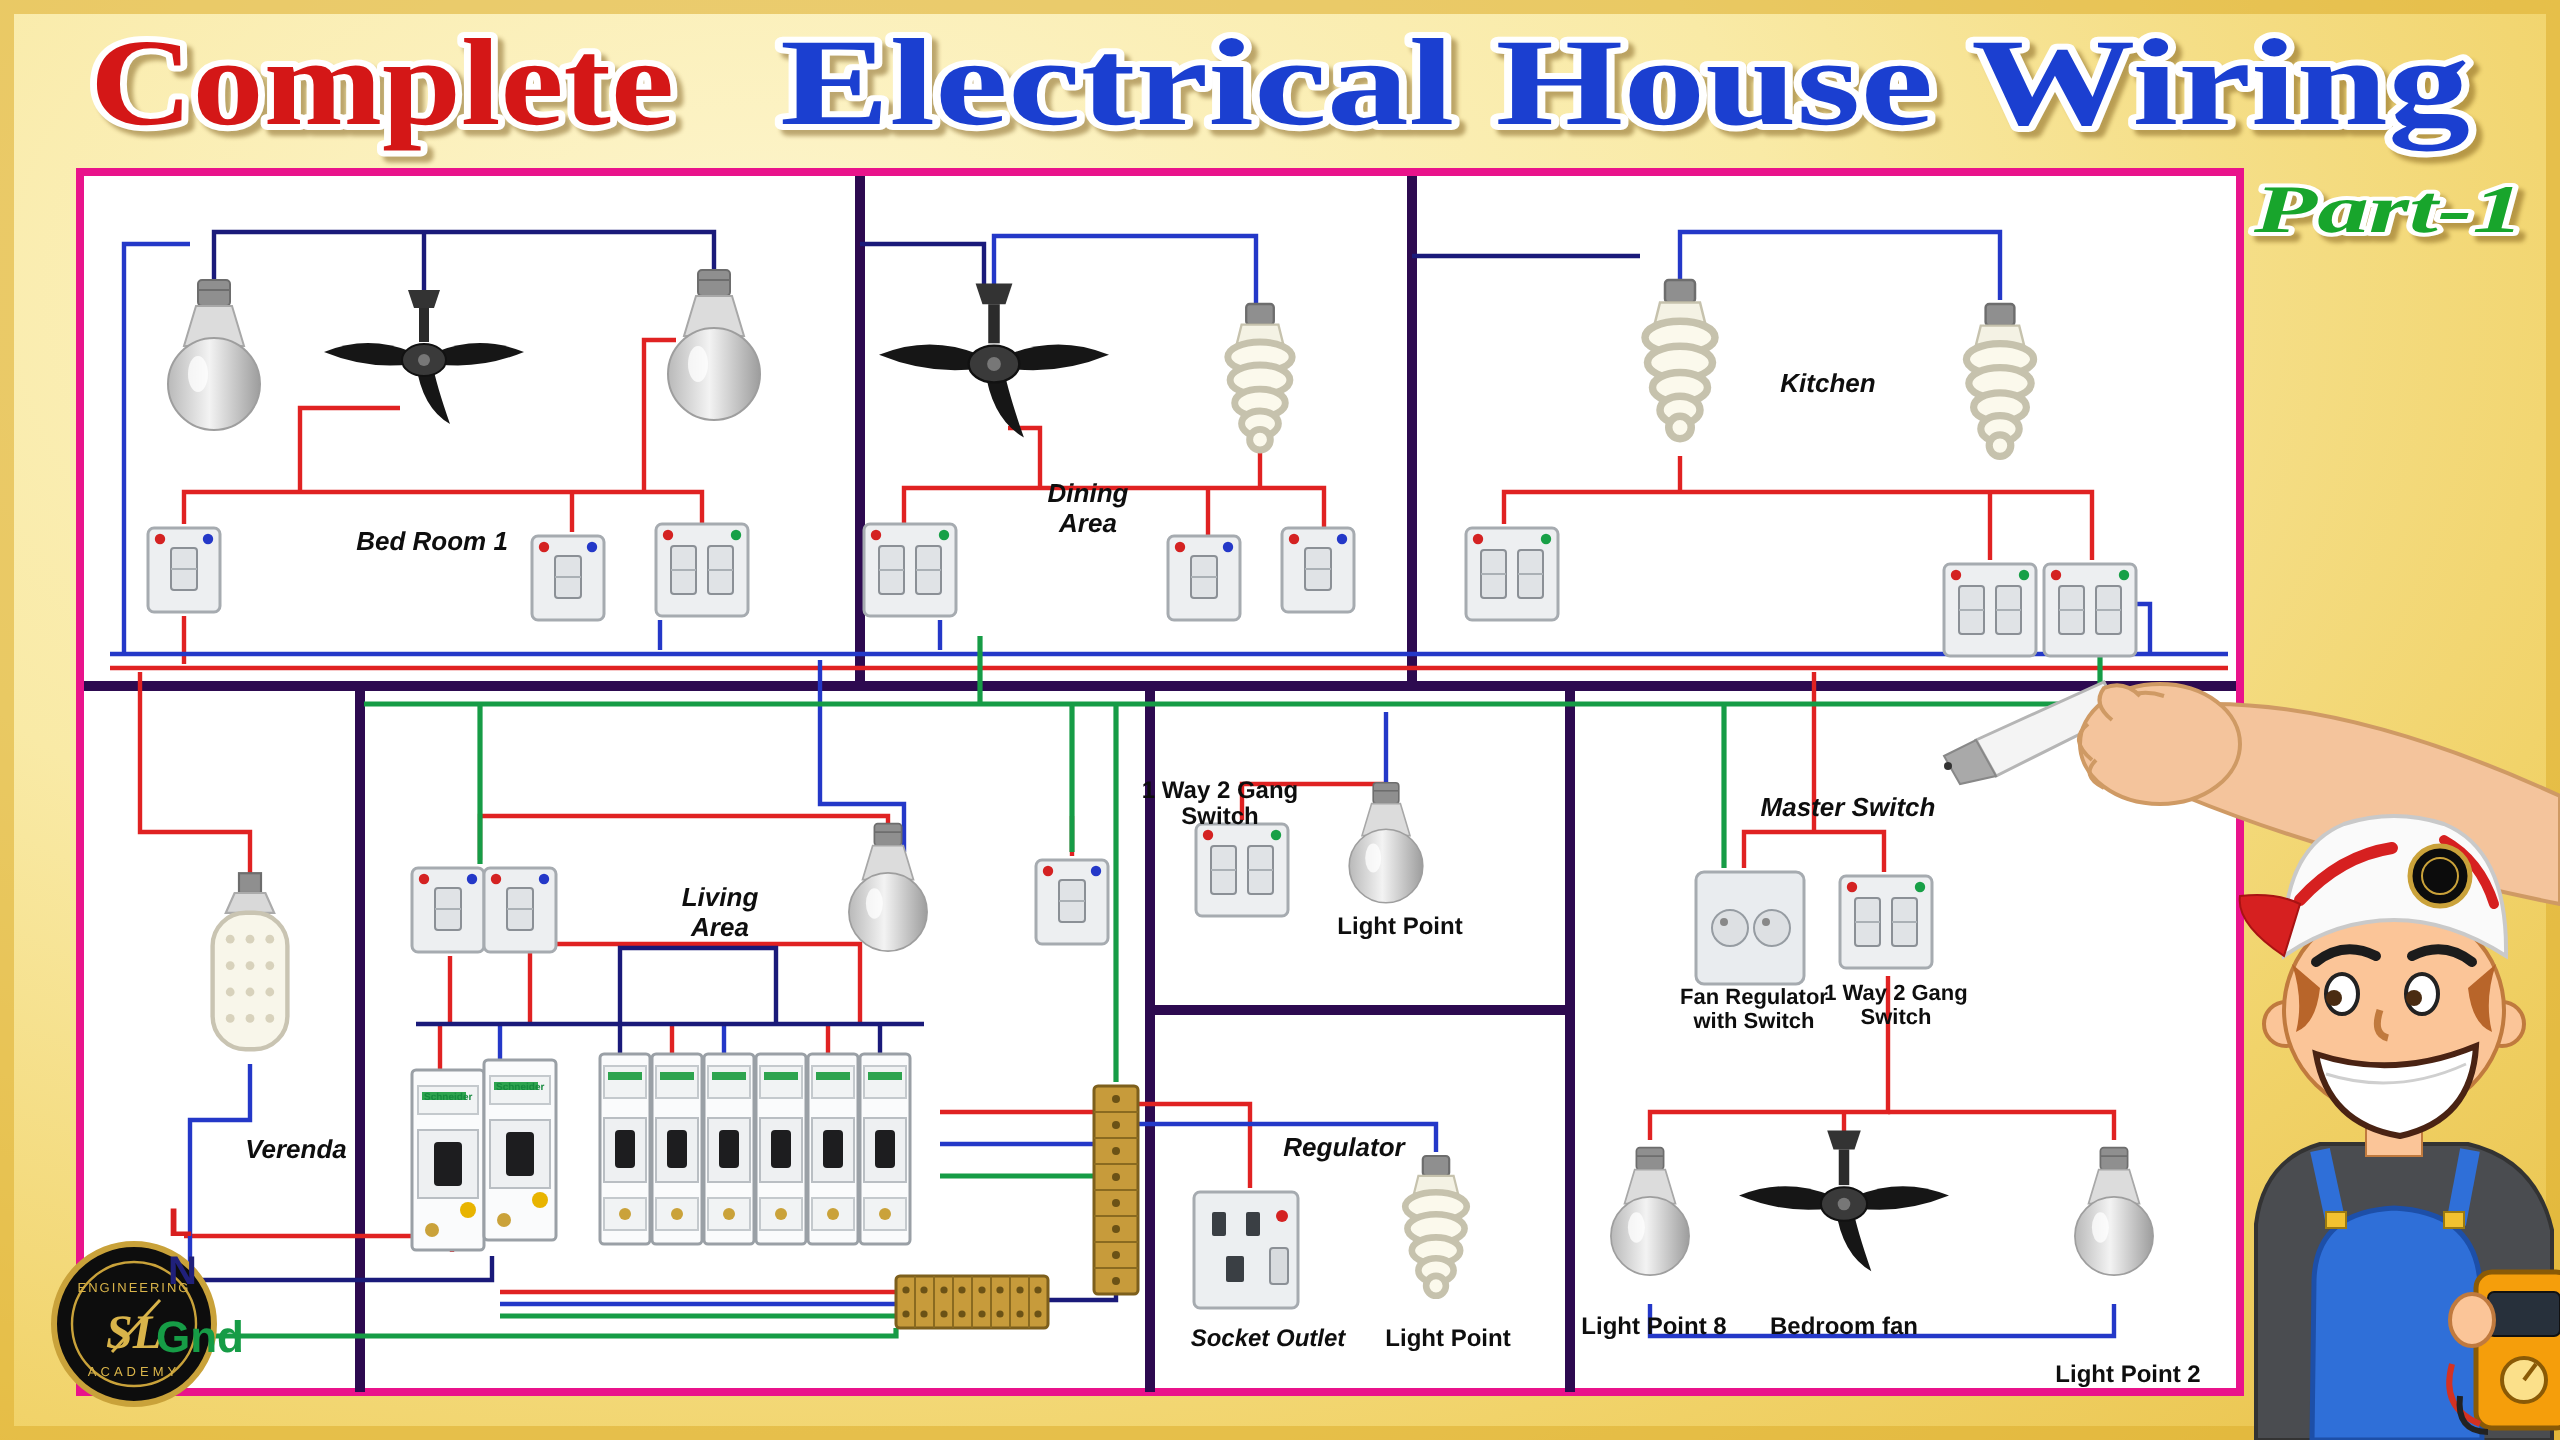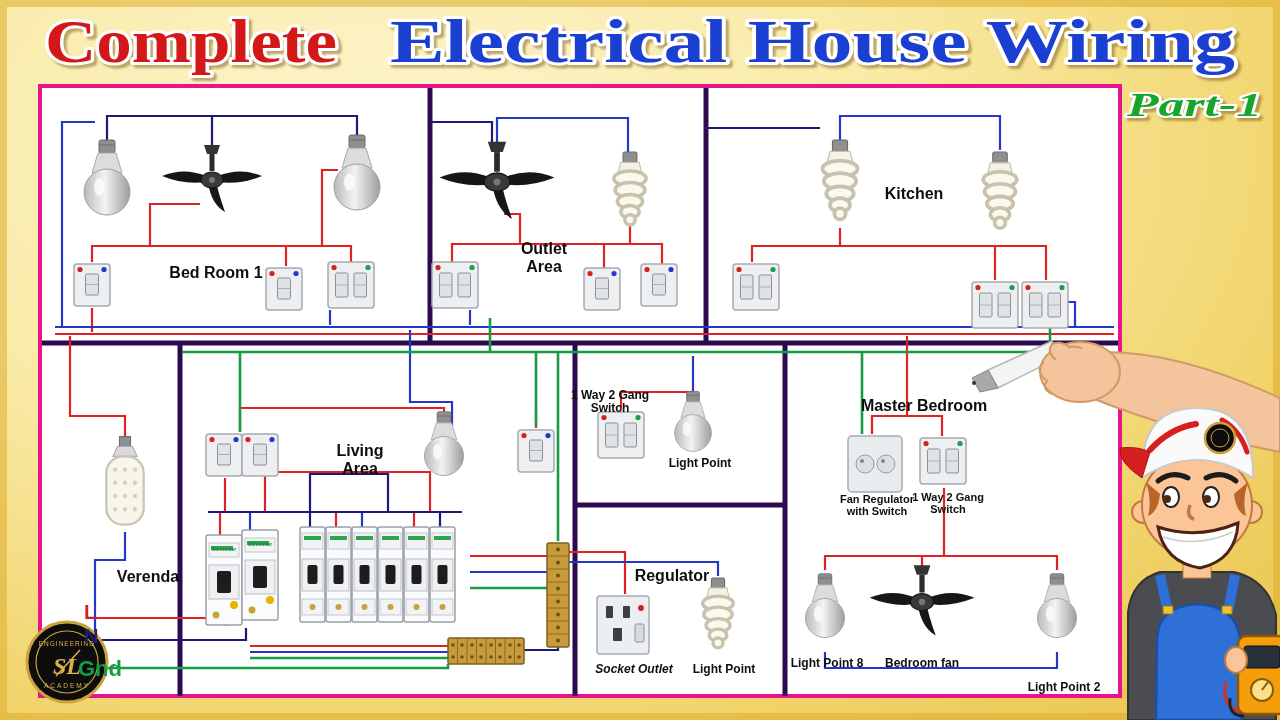--- a/index.html
+++ b/index.html
@@ -9,21 +9,21 @@
     background:radial-gradient(ellipse at 30% 20%, #fdf5cd 0%, #f9eaa6 40%, #f1d36a 75%, #e9c24a 100%);
     box-shadow:inset 0 0 0 7px rgba(221,173,44,.55);
   }
   .panel{
     position:absolute;left:38px;top:84px;width:1084px;height:614px;
     background:#ffffff;border:4px solid #e9138b;box-sizing:border-box;z-index:1;
   }
   svg.layer{position:absolute;left:0;top:0;width:1280px;height:720px;z-index:3;}
   svg.titlebar{position:absolute;left:0;top:0;width:1280px;height:140px;z-index:6;}
   .lbl{position:absolute;z-index:5;font-weight:bold;color:#0e0e0e;line-height:1.12;text-align:center;}
-  .room{font-size:16px;}
+  .room{font-size:13px;font-style:italic;}
   .small{font-size:12px;}
   .tiny{font-size:11px;}
   .supply{position:absolute;z-index:5;font-weight:bold;font-size:20px;line-height:1;}
   .supply.l{color:#d81f1f;}
   .supply.n{color:#20207a;}
   .supply.g{color:#169c46;font-size:22px;}
   .brand{position:absolute;z-index:5;font-size:5px;font-weight:bold;color:#168a3e;letter-spacing:0;}
 </style>
 </head>
 <body>
@@ -377,26 +377,26 @@
       <circle cx="67" cy="662" r="31" fill="none" stroke="#c9a23a" stroke-width="1.2"></circle>
       <text x="67" y="646" text-anchor="middle" font-size="6.5" letter-spacing="1" fill="#d9b44a" font-family="Liberation Sans, sans-serif">ENGINEERING</text>
       <line x1="56" y1="676" x2="80" y2="650" stroke="#d9b44a" stroke-width="1.5"></line>
       <text x="67" y="674" text-anchor="middle" font-size="24" font-style="italic" font-weight="bold" fill="#d9b44a" font-family="Liberation Serif, serif">SL</text>
       <text x="67" y="688" text-anchor="middle" font-size="6.5" letter-spacing="2" fill="#d9b44a" font-family="Liberation Sans, sans-serif">ACADEMY</text>
     </g>
   </svg>
 
   <div>
     <span class="lbl room" style="left:166px;top:264px;width:100px;">Bed Room 1</span>
-    <span class="lbl room" style="left:512px;top:240px;width:64px;">Outlet Area</span>
+    <span class="lbl room" style="left:512px;top:240px;width:64px;">Dining Area</span>
     <span class="lbl room" style="left:878px;top:185px;width:72px;">Kitchen</span>
     <span class="lbl room" style="left:328px;top:442px;width:64px;">Living Area</span>
     <span class="lbl room" style="left:96px;top:568px;width:104px;">Verenda</span>
     <span class="lbl room" style="left:628px;top:567px;width:88px;">Regulator</span>
-    <span class="lbl room" style="left:858px;top:397px;width:132px;">Master Bedroom</span>
+    <span class="lbl room" style="left:858px;top:397px;width:132px;">Master Switch</span>
 
     <span class="lbl small" style="left:556px;top:389px;width:108px;">1 Way 2 Gang Switch</span>
     <span class="lbl small" style="left:662px;top:457px;width:76px;">Light Point</span>
     <span class="lbl tiny" style="left:832px;top:493px;width:90px;">Fan Regulator with Switch</span>
     <span class="lbl tiny" style="left:908px;top:491px;width:80px;">1 Way 2 Gang Switch</span>
     <span class="lbl small" style="left:588px;top:663px;width:92px;font-style:italic;">Socket Outlet</span>
     <span class="lbl small" style="left:686px;top:663px;width:76px;">Light Point</span>
     <span class="lbl small" style="left:788px;top:657px;width:78px;">Light Point 8</span>
     <span class="lbl small" style="left:880px;top:657px;width:84px;">Bedroom fan</span>
     <span class="lbl small" style="left:1022px;top:657px;width:84px;margin-top:24px;">Light Point 2</span>

